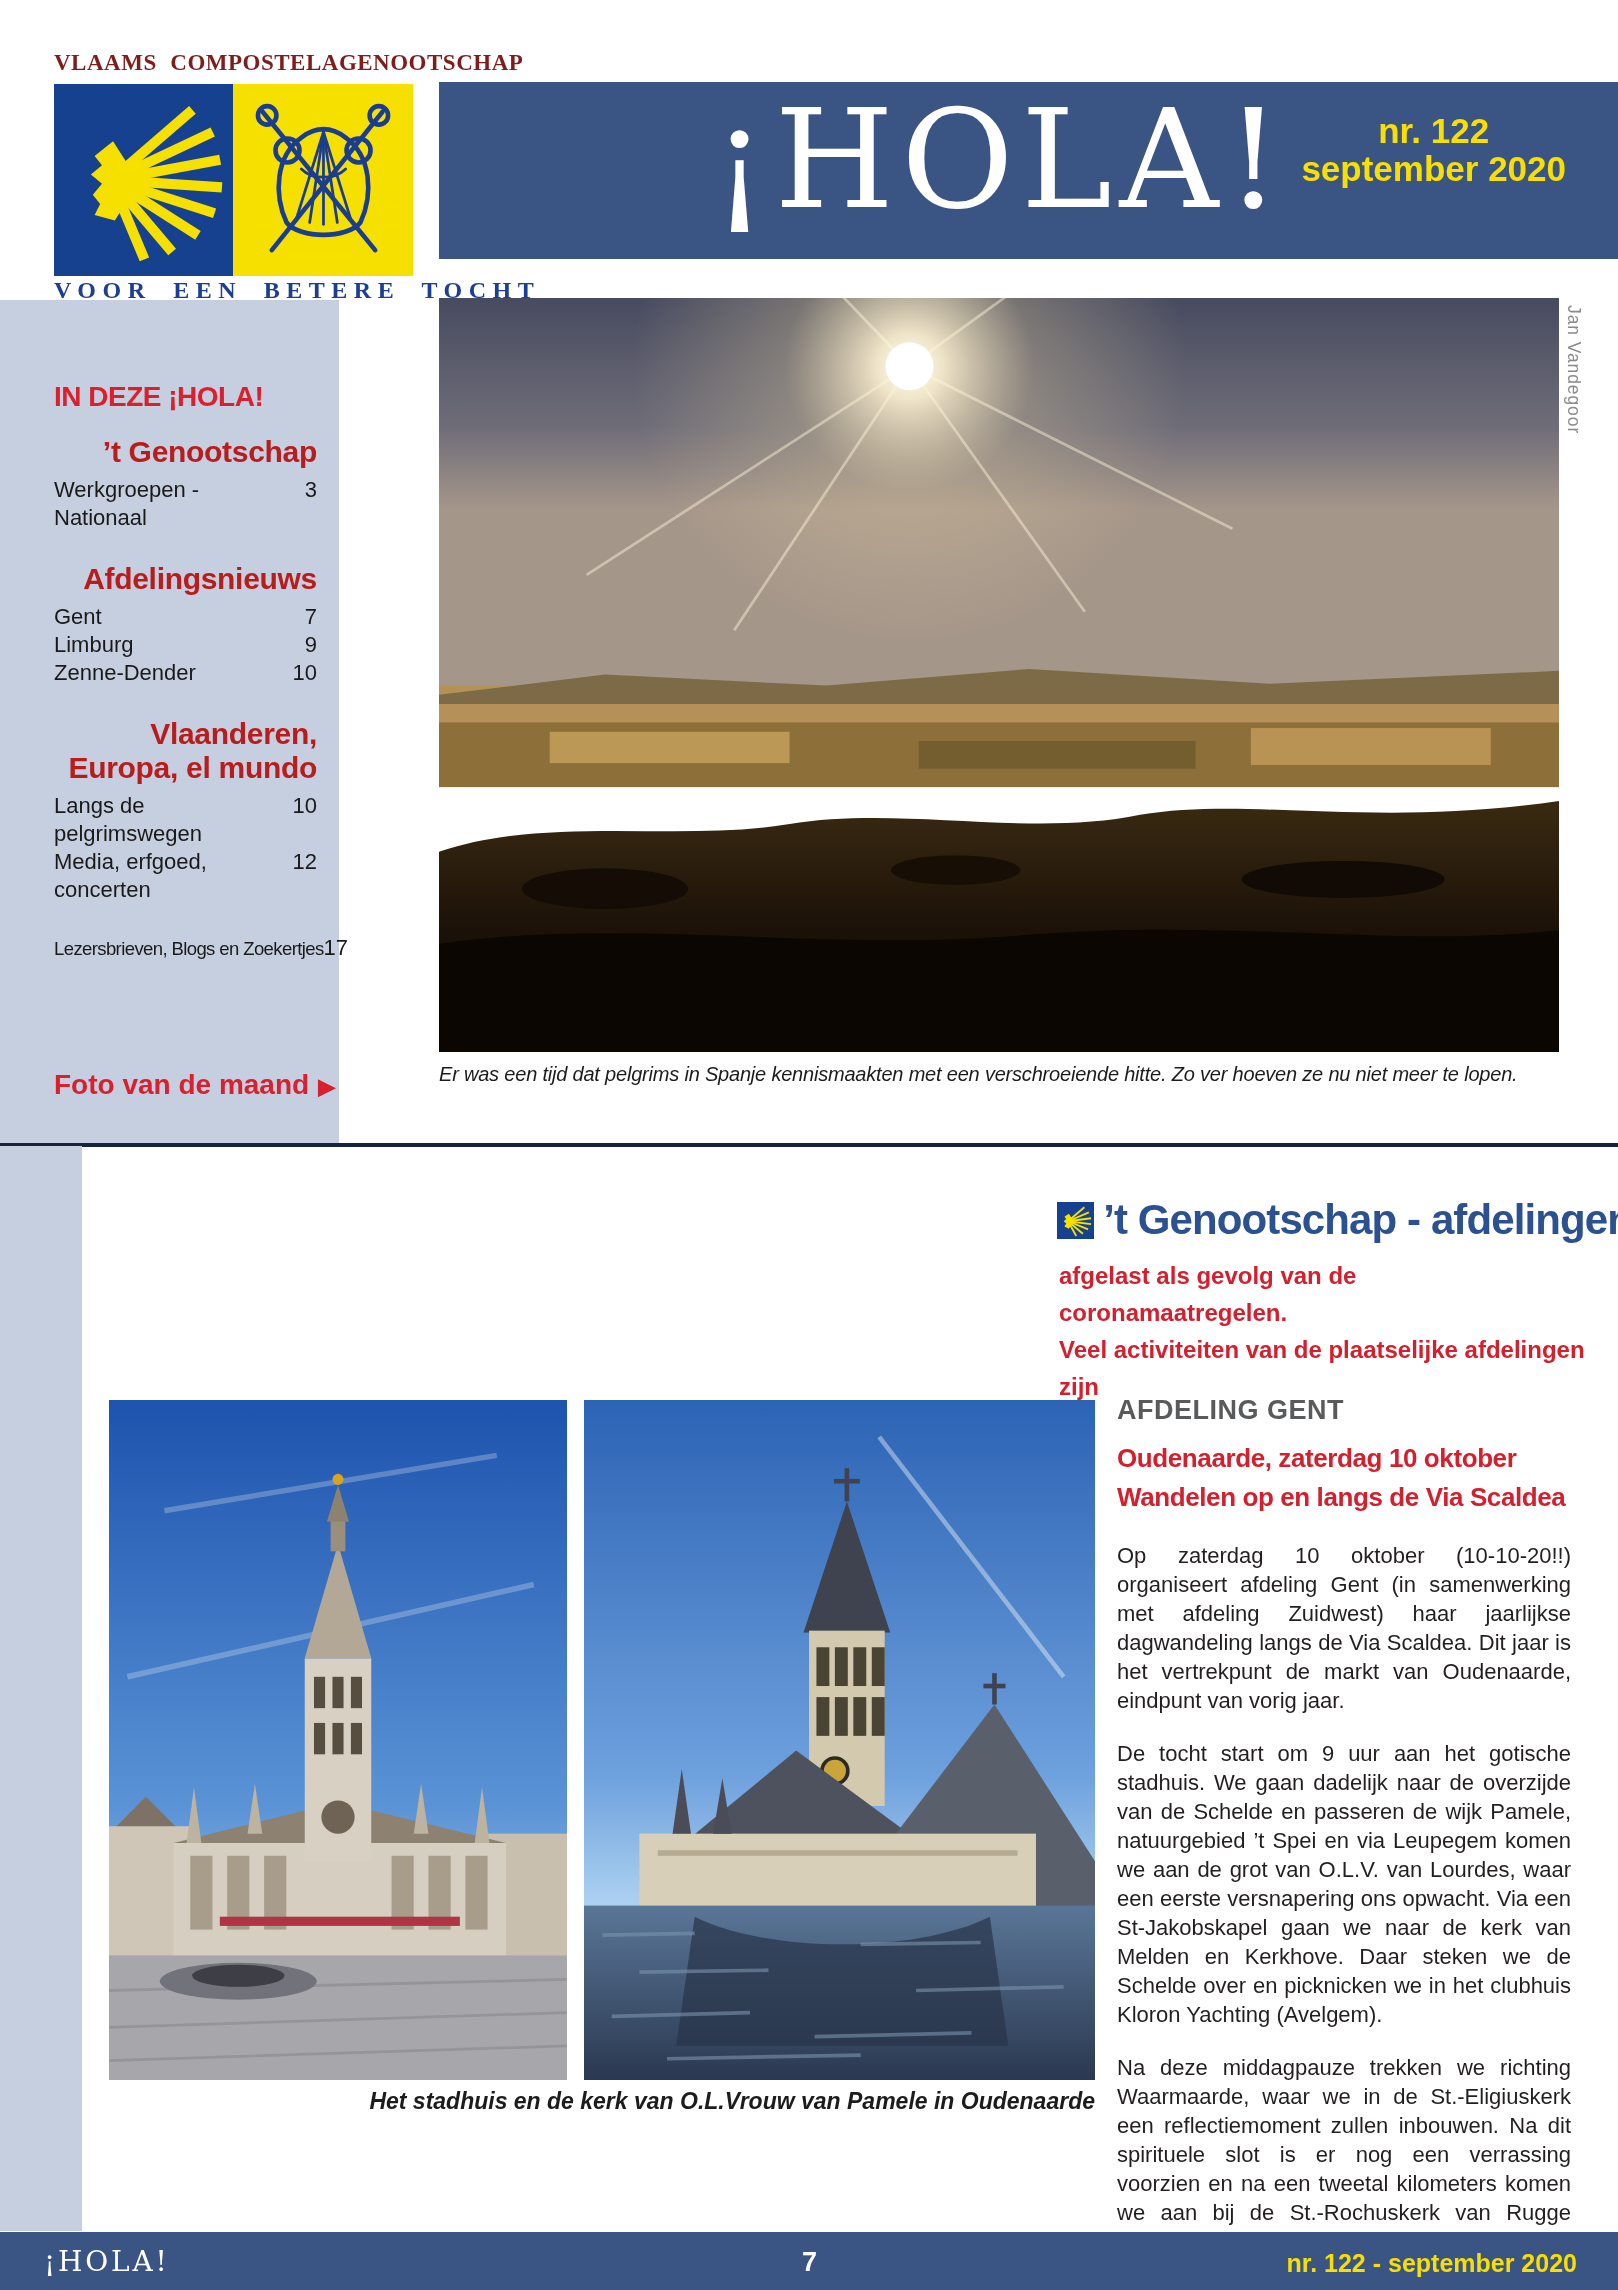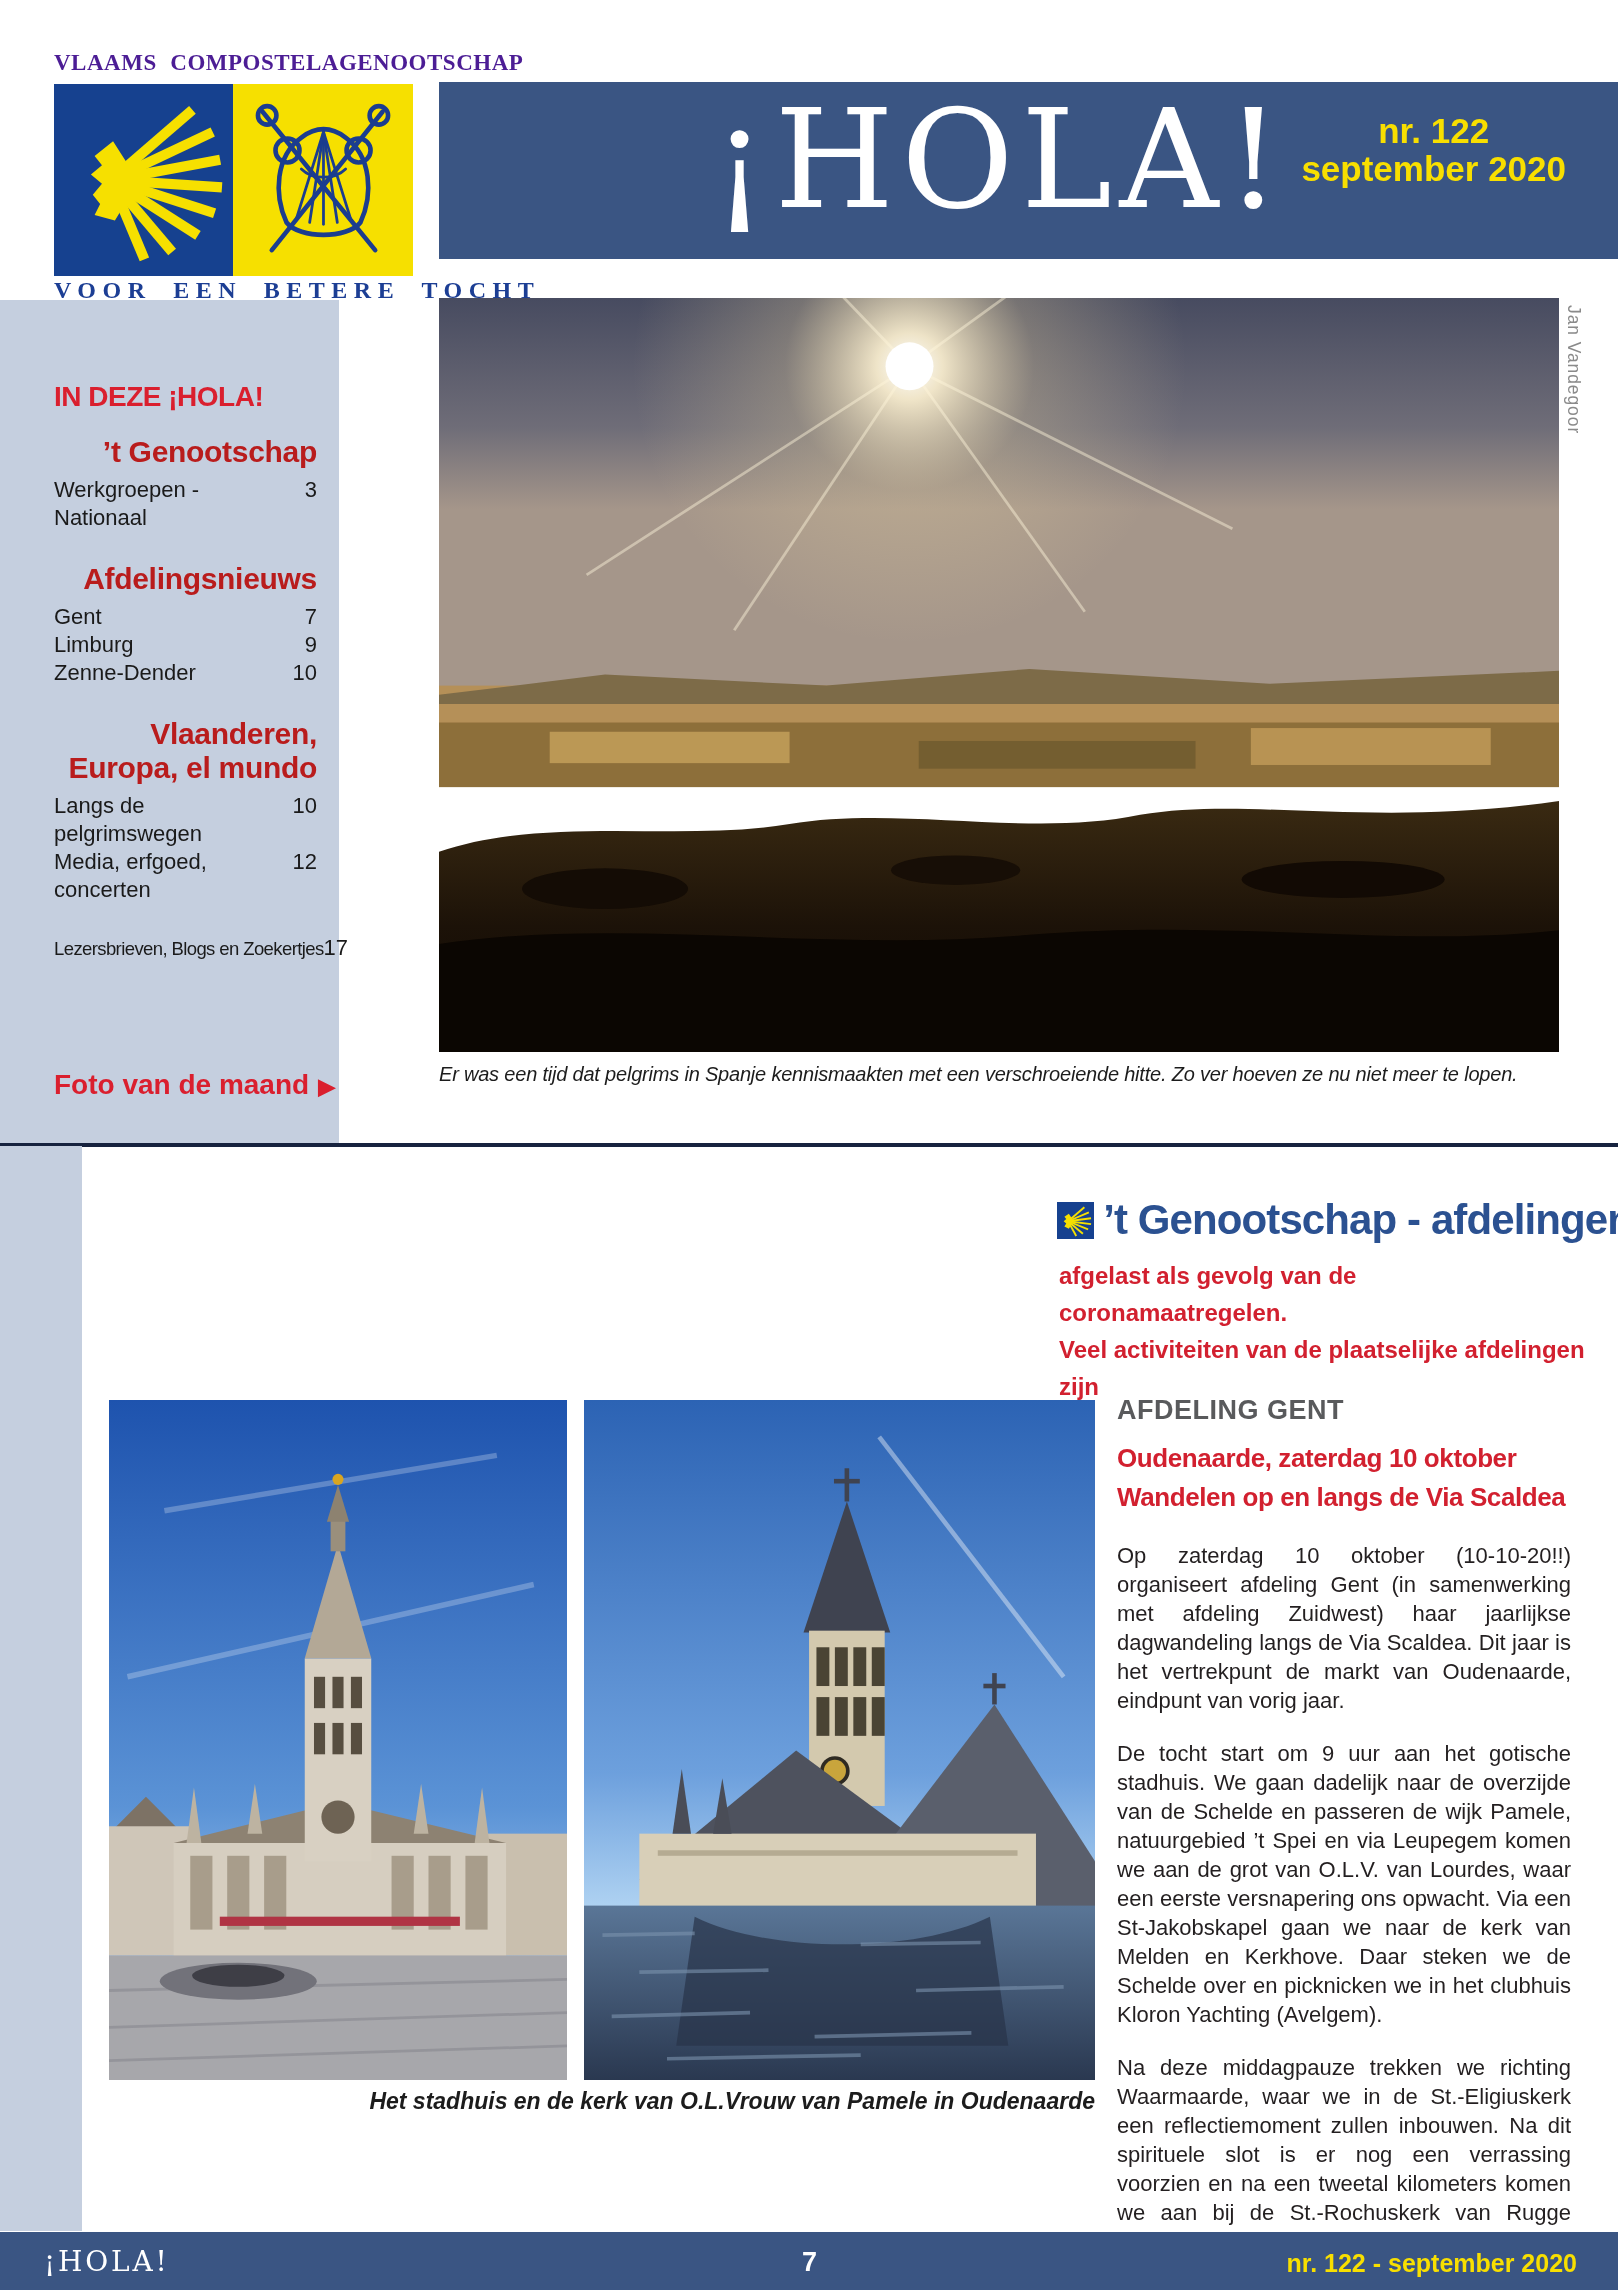--- a/index.html
+++ b/index.html
@@ -2,21 +2,21 @@
 <html style="font-size:14.8px"><head>
 <meta charset="utf-8">
 <style>
   html,body{margin:0;padding:0;background:#ffffff;}
   .page{position:relative;width:1619px;height:2291px;background:#ffffff;overflow:hidden;
         font-family:"Liberation Sans",sans-serif;color:#231f20;}
 
   
   .brand-name{position:absolute;left:54px;top:50px;width:388px;
     font-family:"Liberation Serif",serif;font-weight:bold;font-size:23px;letter-spacing:0.5px;
-    word-spacing:7.4px;color:#4c1d95;white-space:nowrap;}
+    word-spacing:7.4px;color:#7f1d1d;white-space:nowrap;}
   .logo{position:absolute;left:54px;top:84px;width:359px;height:192px;}
   .brand-tagline{position:absolute;left:54px;top:277px;width:362px;
     font-family:"Liberation Serif",serif;font-weight:bold;font-size:24px;letter-spacing:6.5px;
     word-spacing:9.2px;color:#1c3e94;white-space:nowrap;}
 
   
   .masthead{position:absolute;left:439px;top:82px;width:1180px;height:177px;background:#3a5583;}
   .masthead-title{position:absolute;left:273px;top:-11px;
     font-family:"DejaVu Serif","Liberation Serif",serif;font-weight:400;font-size:137px;
     color:#ffffff;letter-spacing:7.4px;line-height:177px;}

